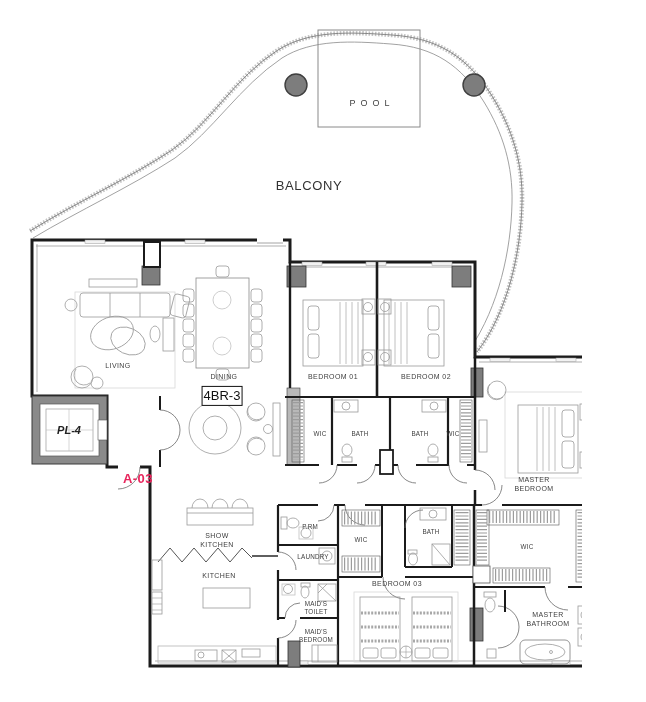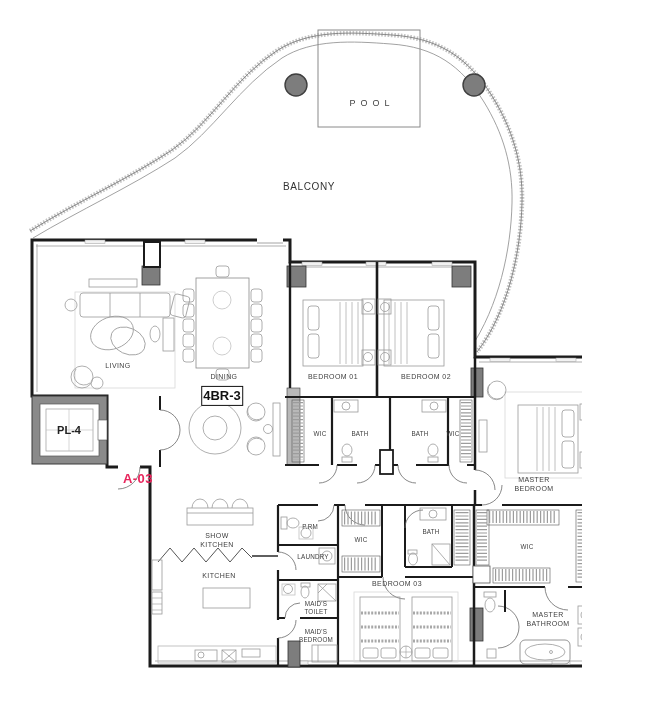--- a/index.html
+++ b/index.html
@@ -4,22 +4,22 @@
 <style>
   html,body{margin:0;padding:0;background:#fff;}
   .canvas{position:relative;width:582px;height:702px;background:#ffffff;overflow:hidden;
           font-family:"Liberation Sans",sans-serif;}
   .plan-svg{position:absolute;left:0;top:0;}
   .lbl{position:absolute;transform:translate(-50%,-50%);color:#3d3d3d;font-size:7px;
        letter-spacing:.4px;text-align:center;line-height:1.3;white-space:nowrap;z-index:5;}
   .wrap{white-space:normal;}
   .xs{font-size:6.3px;letter-spacing:.2px;}
   .pool-lbl{font-size:9px;letter-spacing:5px;color:#444;}
-  .balcony-lbl{font-size:10px;letter-spacing:.6px;color:#333;}
-  .type-lbl{font-size:13px;font-weight:bold;letter-spacing:0;color:#111;border:1.4px solid #111;
+  .balcony-lbl{font-size:13px;letter-spacing:.6px;color:#333;}
+  .type-lbl{font-size:13px;font-weight:normal;letter-spacing:0;color:#111;border:1.4px solid #111;
             background:#fff;padding:0 1px;line-height:1.4;}
   .pl-lbl{font-size:11px;font-weight:bold;letter-spacing:0;color:#222;}
   .unit-lbl{font-size:13px;font-weight:bold;letter-spacing:.5px;margin-top:48px;}
 </style>
 </head>
 <body>
 
 <div class="canvas">
 
 <svg class="plan-svg" width="646" height="702" viewBox="0 0 646 702">
@@ -349,21 +349,21 @@
 <div class="lbl" style="left:118px;top:366px;">LIVING</div>
 <div class="lbl" style="left:224px;top:377px;">DINING</div>
 <div class="lbl type-lbl" style="left:222px;top:396px;">4BR-3</div>
 <div class="lbl" style="left:333px;top:377px;">BEDROOM 01</div>
 <div class="lbl" style="left:426px;top:377px;">BEDROOM 02</div>
 <div class="lbl xs" style="left:320px;top:434px;">WIC</div>
 <div class="lbl xs" style="left:360px;top:434px;">BATH</div>
 <div class="lbl xs" style="left:420px;top:434px;">BATH</div>
 <div class="lbl xs" style="left:453px;top:434px;">WIC</div>
 <div class="lbl wrap" style="left:534px;top:484px;width:56px;">MASTER BEDROOM</div>
-<div class="lbl pl-lbl" style="left:69px;top:430px;">PL-4</div>
+<div class="lbl pl-lbl" style="left:69px;top:430px;font-style:italic;">PL-4</div>
 <div class="lbl unit-lbl" style="left: 138px; top: 431px; color: rgb(232, 37, 92);">A-03</div>
 <div class="lbl wrap" style="left:217px;top:540px;width:44px;">SHOW KITCHEN</div>
 <div class="lbl" style="left:219px;top:576px;">KITCHEN</div>
 <div class="lbl xs" style="left:310px;top:527px;">P.RM</div>
 <div class="lbl xs" style="left:313px;top:557px;">LAUNDRY</div>
 <div class="lbl xs" style="left:361px;top:540px;">WIC</div>
 <div class="lbl xs" style="left:431px;top:532px;">BATH</div>
 <div class="lbl" style="left:397px;top:584px;">BEDROOM 03</div>
 <div class="lbl xs wrap" style="left:316px;top:608px;width:36px;">MAID'S TOILET</div>
 <div class="lbl xs wrap" style="left:316px;top:636px;width:48px;">MAID'S BEDROOM</div>

